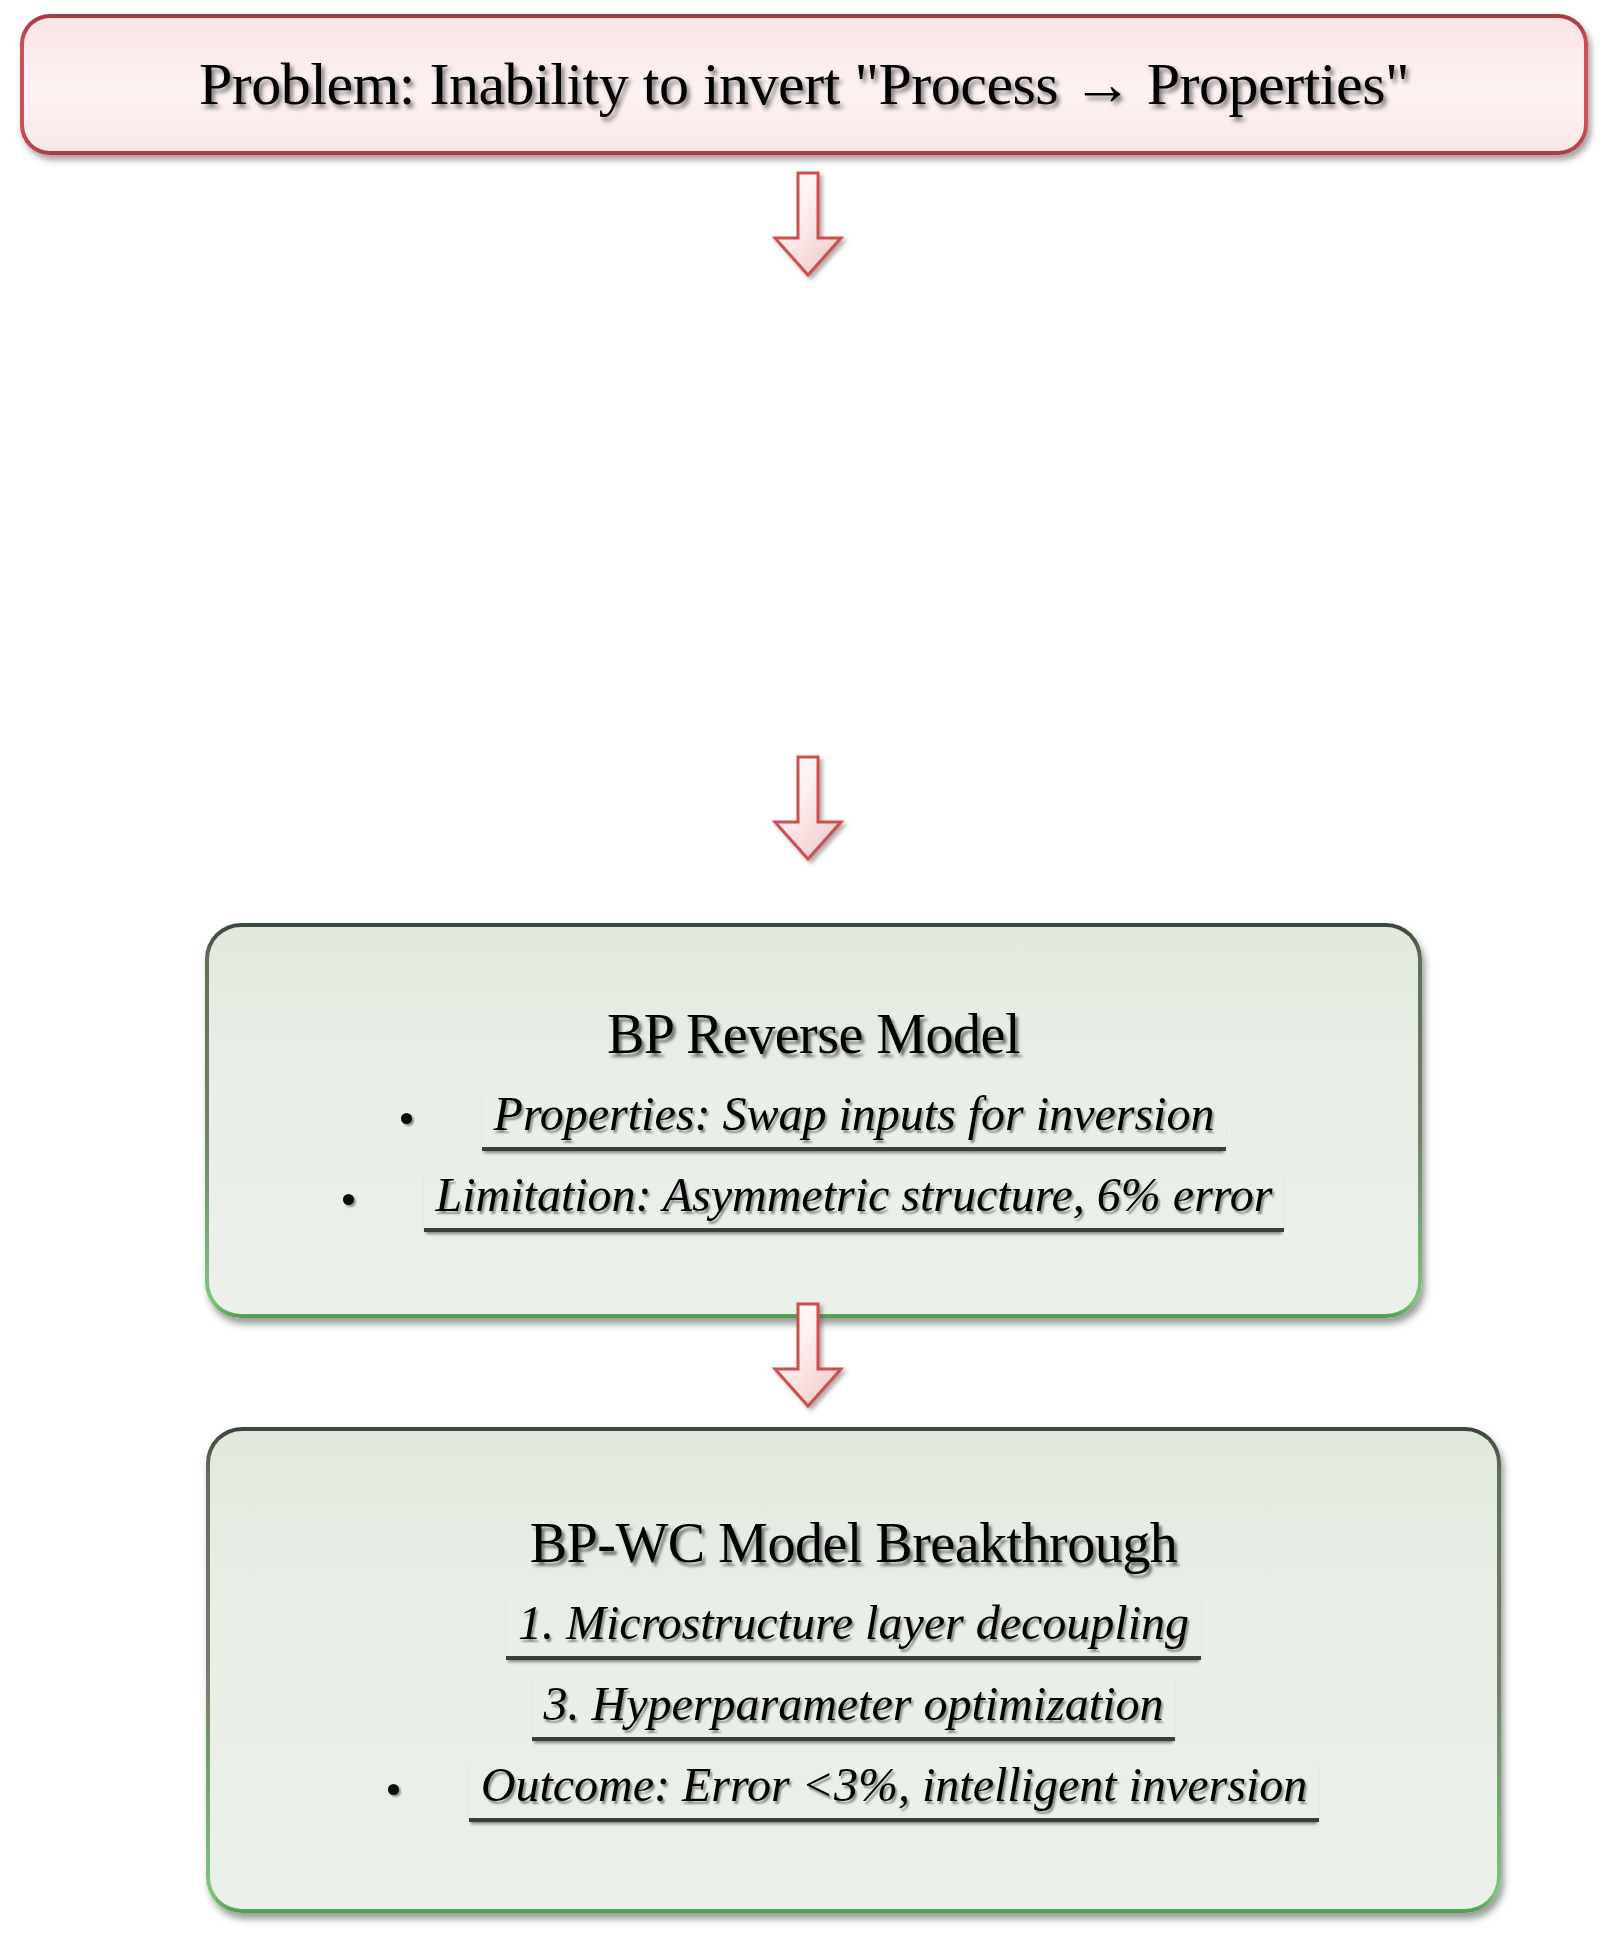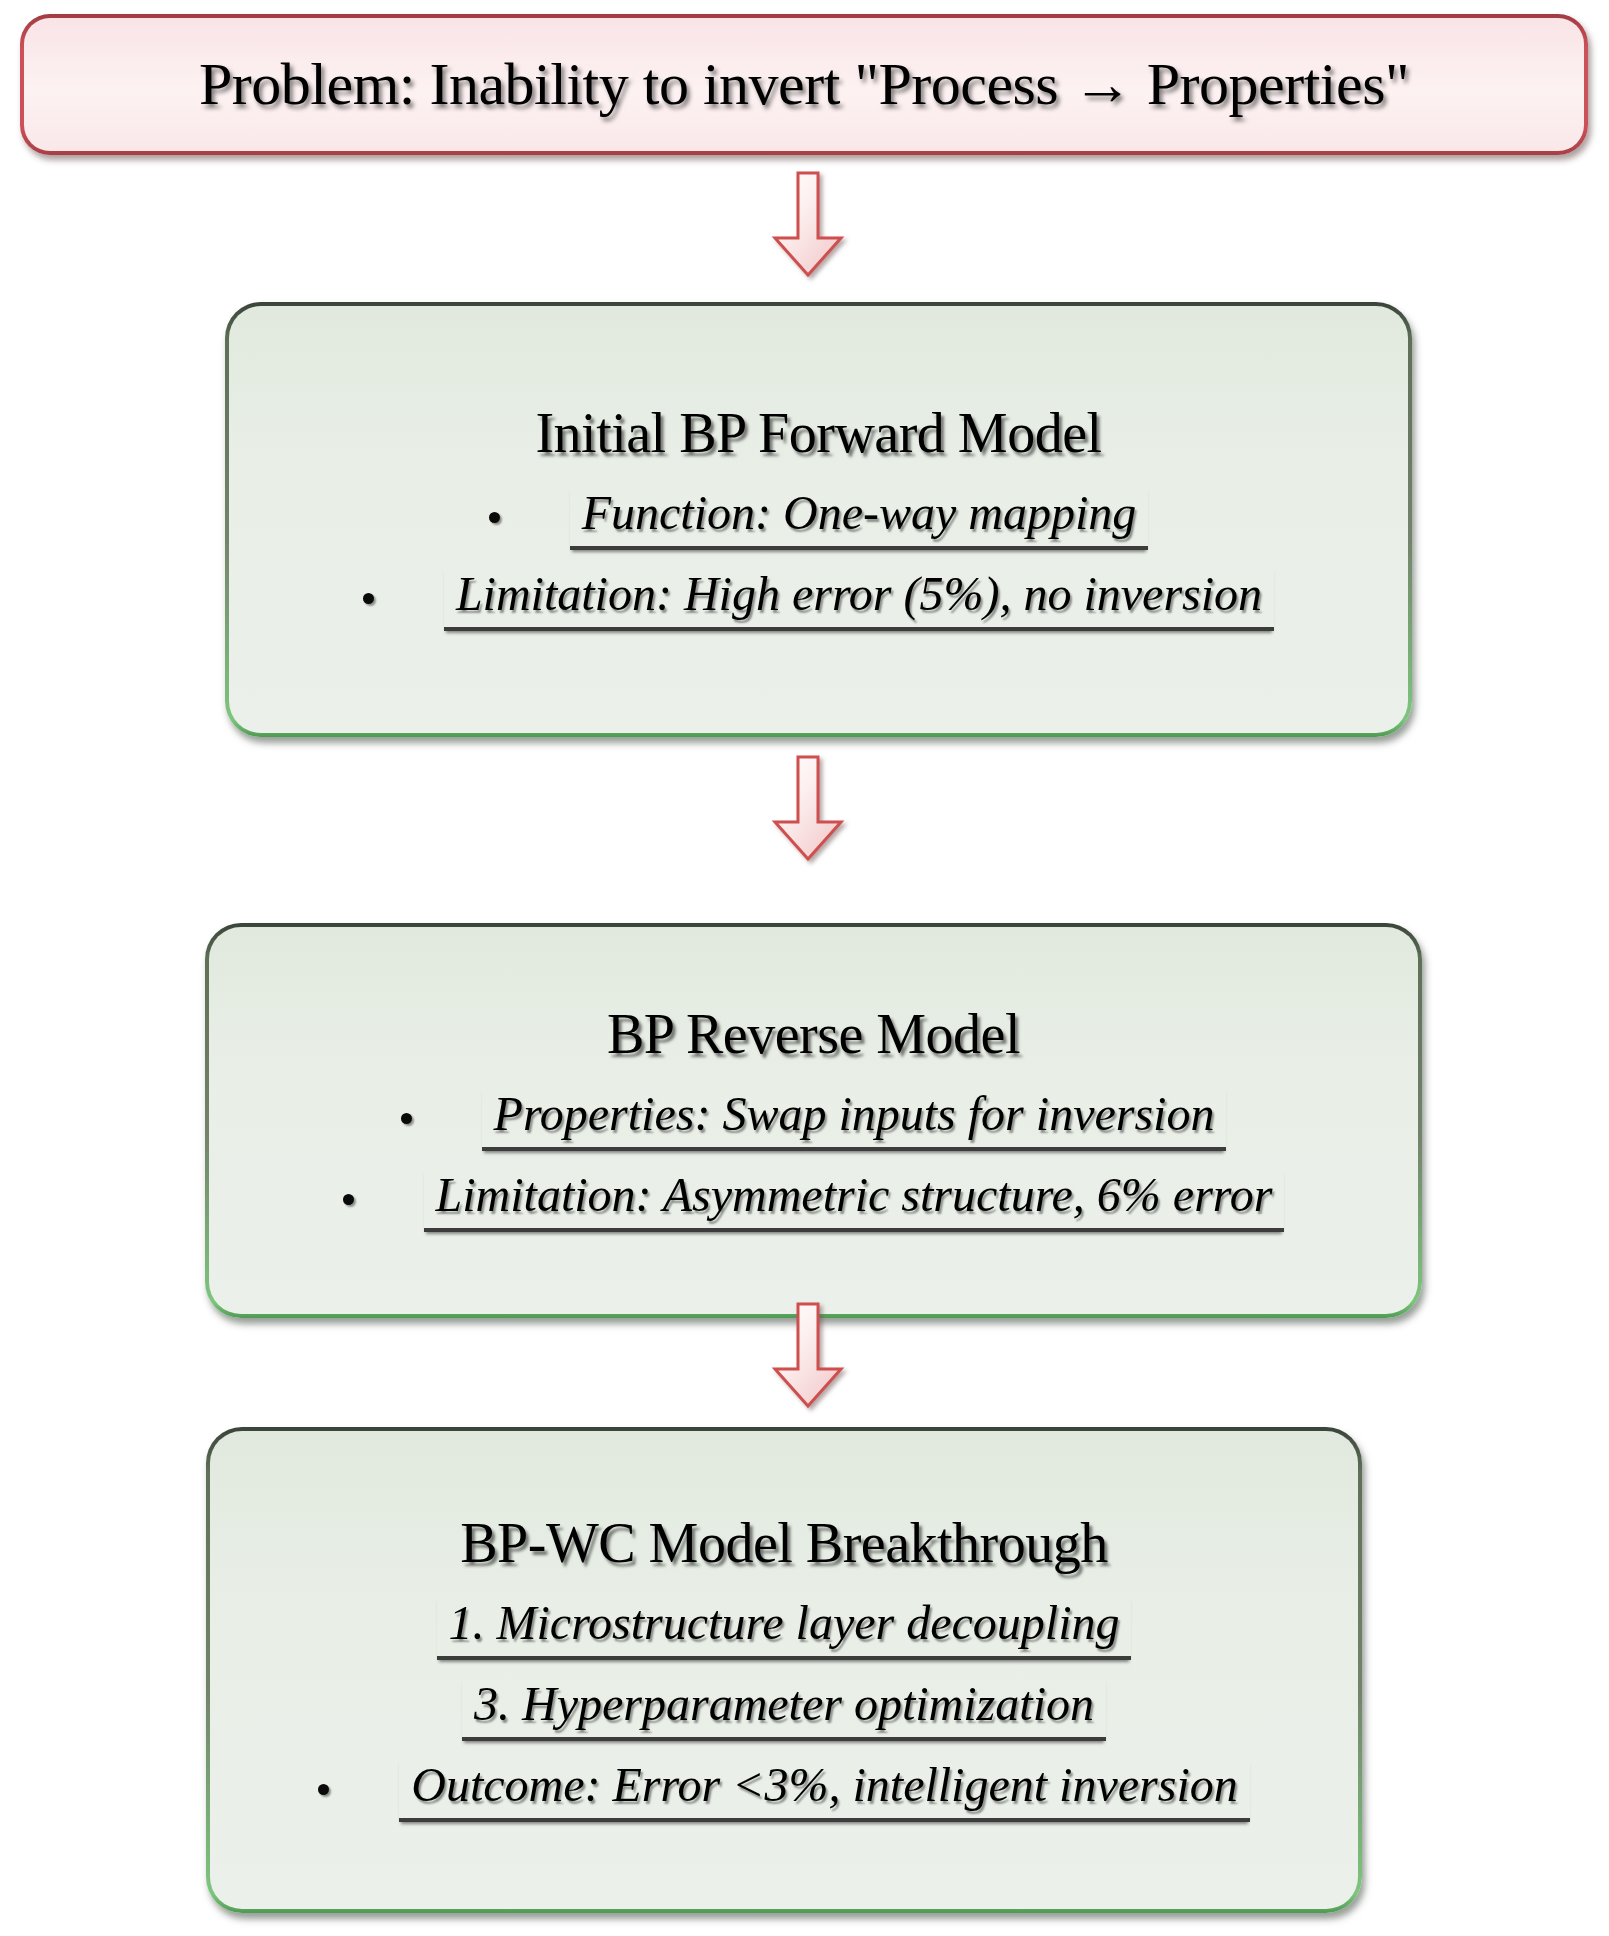--- a/index.html
+++ b/index.html
@@ -81,21 +81,21 @@
     position:absolute;left:770px;width:76px;height:112px;
     filter:drop-shadow(3px 3px 2px rgba(110,80,80,.5));
   }
   .arrow-1{top:168px;}
   .arrow-2{top:752px;}
   .arrow-3{top:1299px;}
 
   
   .box-0{left:225px;top:302px;width:1187px;height:435px;}
   .box-1{left:205px;top:923px;width:1217px;height:395px;}
-  .box-2{left:206px;top:1427px;width:1156px;height:486px;}
+  .box-2{left:206px;top:1427px;width:1295px;height:486px;}
 </style>
 </head>
 <body>
 
 <div id="page">
 
   <svg width="0" height="0" style="position:absolute" aria-hidden="true">
     <defs>
       <linearGradient id="arrowFill" x1="0" y1="0" x2="0.85" y2="1">
         <stop offset="0" stop-color="#ffffff"></stop>
@@ -108,33 +108,20 @@
   <div class="problem-wrap">
     <div class="problem-inner">
       <span class="problem-text">Problem: Inability to invert "Process → Properties"</span>
     </div>
   </div>
 
   <svg class="down-arrow arrow-1" viewBox="0 0 76 108">
     <path d="M28 3 L48 3 L48 68 L71 68 L38 105 L5 68 L28 68 Z" fill="url(#arrowFill)" stroke="#cf4f4f" stroke-width="3" stroke-linejoin="miter"></path>
   </svg>
 
-  <div class="stage-wrap box-0">
-    <div class="stage-inner">
-      <div class="stage-title">Initial BP Forward Model</div>
-      <div class="line">
-        <span class="dot"></span>
-        <span class="utext">Function: One-way mapping</span>
-      </div>
-      <div class="line">
-        <span class="dot"></span>
-        <span class="utext">Limitation: High error (5%), no inversion</span>
-      </div>
-    </div>
-  </div>
 
   <svg class="down-arrow arrow-2" viewBox="0 0 76 108">
     <path d="M28 3 L48 3 L48 68 L71 68 L38 105 L5 68 L28 68 Z" fill="url(#arrowFill)" stroke="#cf4f4f" stroke-width="3" stroke-linejoin="miter"></path>
   </svg>
 
   <div class="stage-wrap box-1">
     <div class="stage-inner">
       <div class="stage-title">BP Reverse Model</div>
       <div class="line">
         <span class="dot"></span>

